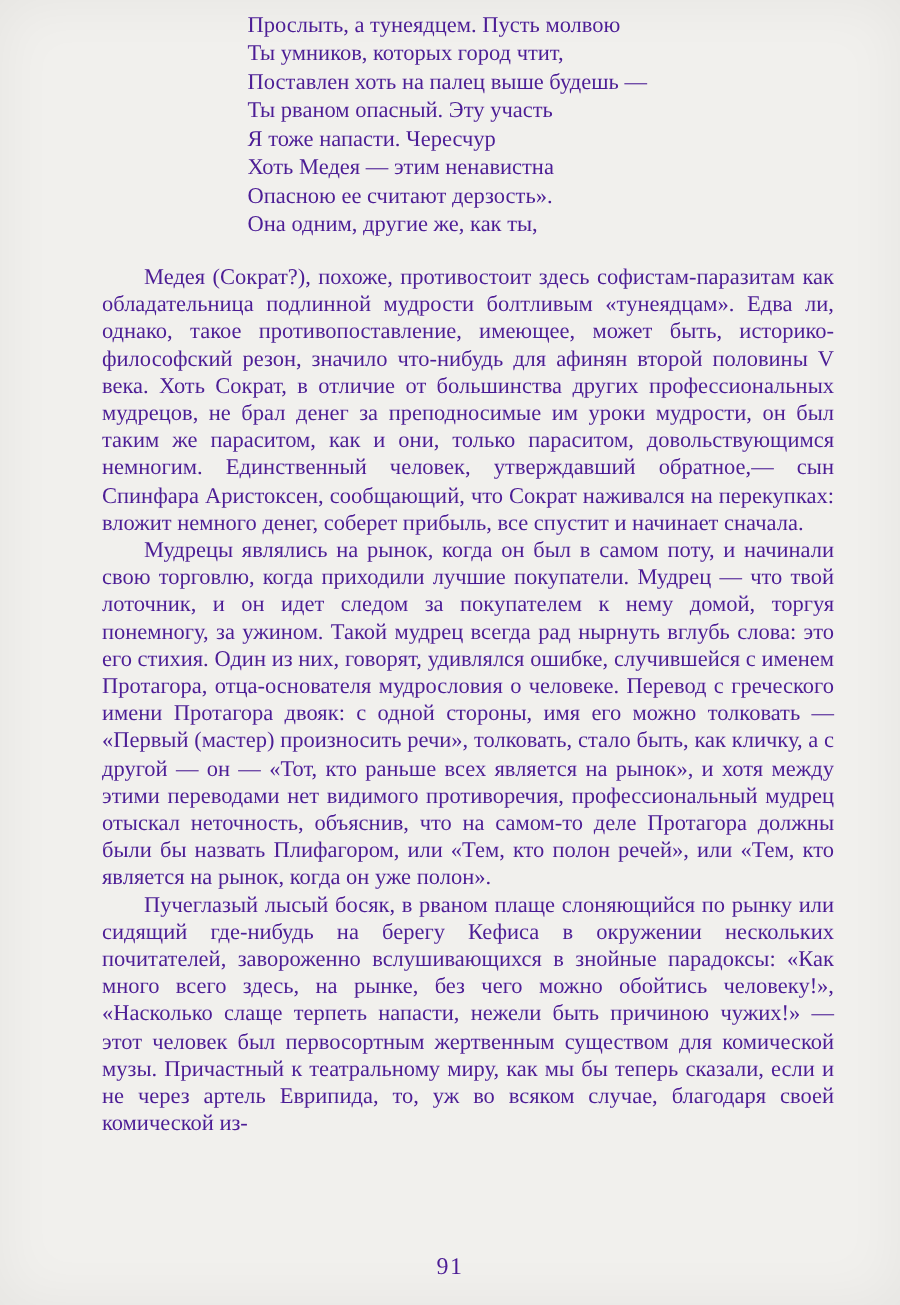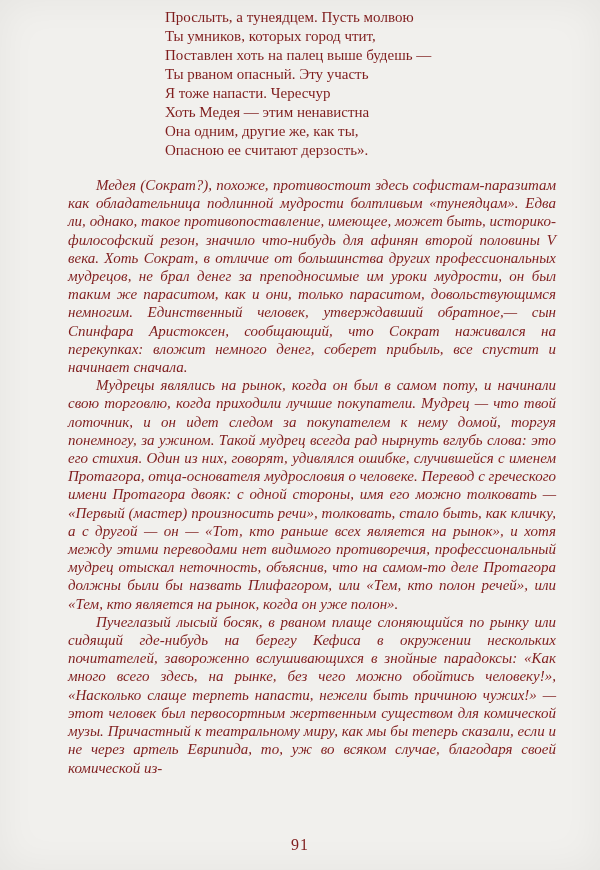--- a/index.html
+++ b/index.html
@@ -5,36 +5,35 @@
     html, body { margin: 0; padding: 0; }
     body { background: #c9c9c7; }
     .page {
       position: relative;
       width: 600px;
       height: 870px;
       margin: 0 auto;
       background: #f1f0ed;
       box-shadow: inset 0 0 40px rgba(0,0,0,0.05);
       font-family: "Liberation Serif", "DejaVu Serif", serif;
-      color: #7f1d1d;
+      color: #4c1d95;
       overflow: hidden;
     }
     .verse {
       padding-top: 8px;
       margin-left: 165px;
       font-size: 15px;
       line-height: 19px;
     }
     .verse .verse-line { white-space: nowrap; }
     .content {
       margin: 16px 44px 0 68px;
       font-size: 15px;
       line-height: 18.2px;
       text-align: justify;
-      font-style: italic;
     }
     .content p {
       margin: 0;
       text-indent: 28px;
     }
     .page-number {
       position: absolute;
       bottom: 16px;
       left: 0;
       width: 100%;
@@ -48,22 +47,22 @@
 
 <div class="page">
 
   <div class="verse">
     <div class="verse-line">Прослыть, а тунеядцем. Пусть молвою</div>
     <div class="verse-line">Ты умников, которых город чтит,</div>
     <div class="verse-line">Поставлен хоть на палец выше будешь —</div>
     <div class="verse-line">Ты рваном опасный. Эту участь</div>
     <div class="verse-line">Я тоже напасти. Чересчур</div>
     <div class="verse-line">Хоть Медея — этим ненавистна</div>
+    <div class="verse-line">Опасною ее считают дерзость».</div>
     <div class="verse-line">Она одним, другие же, как ты,</div>
-    <div class="verse-line">Опасною ее считают дерзость».</div>
   </div>
 
   <div class="content">
     <p>Медея (Сократ?), похоже, противостоит здесь софистам-паразитам как обладательница подлинной мудрости болтливым «тунеядцам». Едва ли, однако, такое противопоставление, имеющее, может быть, историко-философский резон, значило что-нибудь для афинян второй половины V века. Хоть Сократ, в отличие от большинства других профессиональных мудрецов, не брал денег за преподносимые им уроки мудрости, он был таким же параситом, как и они, только параситом, довольствующимся немногим. Единственный человек, утверждавший обратное,— сын Спинфара Аристоксен, сообщающий, что Сократ наживался на перекупках: вложит немного денег, соберет прибыль, все спустит и начинает сначала.</p>
     <p>Мудрецы являлись на рынок, когда он был в самом поту, и начинали свою торговлю, когда приходили лучшие покупатели. Мудрец — что твой лоточник, и он идет следом за покупателем к нему домой, торгуя понемногу, за ужином. Такой мудрец всегда рад нырнуть вглубь слова: это его стихия. Один из них, говорят, удивлялся ошибке, случившейся с именем Протагора, отца-основателя мудрословия о человеке. Перевод с греческого имени Протагора двояк: с одной стороны, имя его можно толковать — «Первый (мастер) произносить речи», толковать, стало быть, как кличку, а с другой — он — «Тот, кто раньше всех является на рынок», и хотя между этими переводами нет видимого противоречия, профессиональный мудрец отыскал неточность, объяснив, что на самом-то деле Протагора должны были бы назвать Плифагором, или «Тем, кто полон речей», или «Тем, кто является на рынок, когда он уже полон».</p>
     <p>Пучеглазый лысый босяк, в рваном плаще слоняющийся по рынку или сидящий где-нибудь на берегу Кефиса в окружении нескольких почитателей, завороженно вслушивающихся в знойные парадоксы: «Как много всего здесь, на рынке, без чего можно обойтись человеку!», «Насколько слаще терпеть напасти, нежели быть причиною чужих!» — этот человек был первосортным жертвенным существом для комической музы. Причастный к театральному миру, как мы бы теперь сказали, если и не через артель Еврипида, то, уж во всяком случае, благодаря своей комической из-</p>
   </div>
 
   <div class="page-number">91</div>
 

